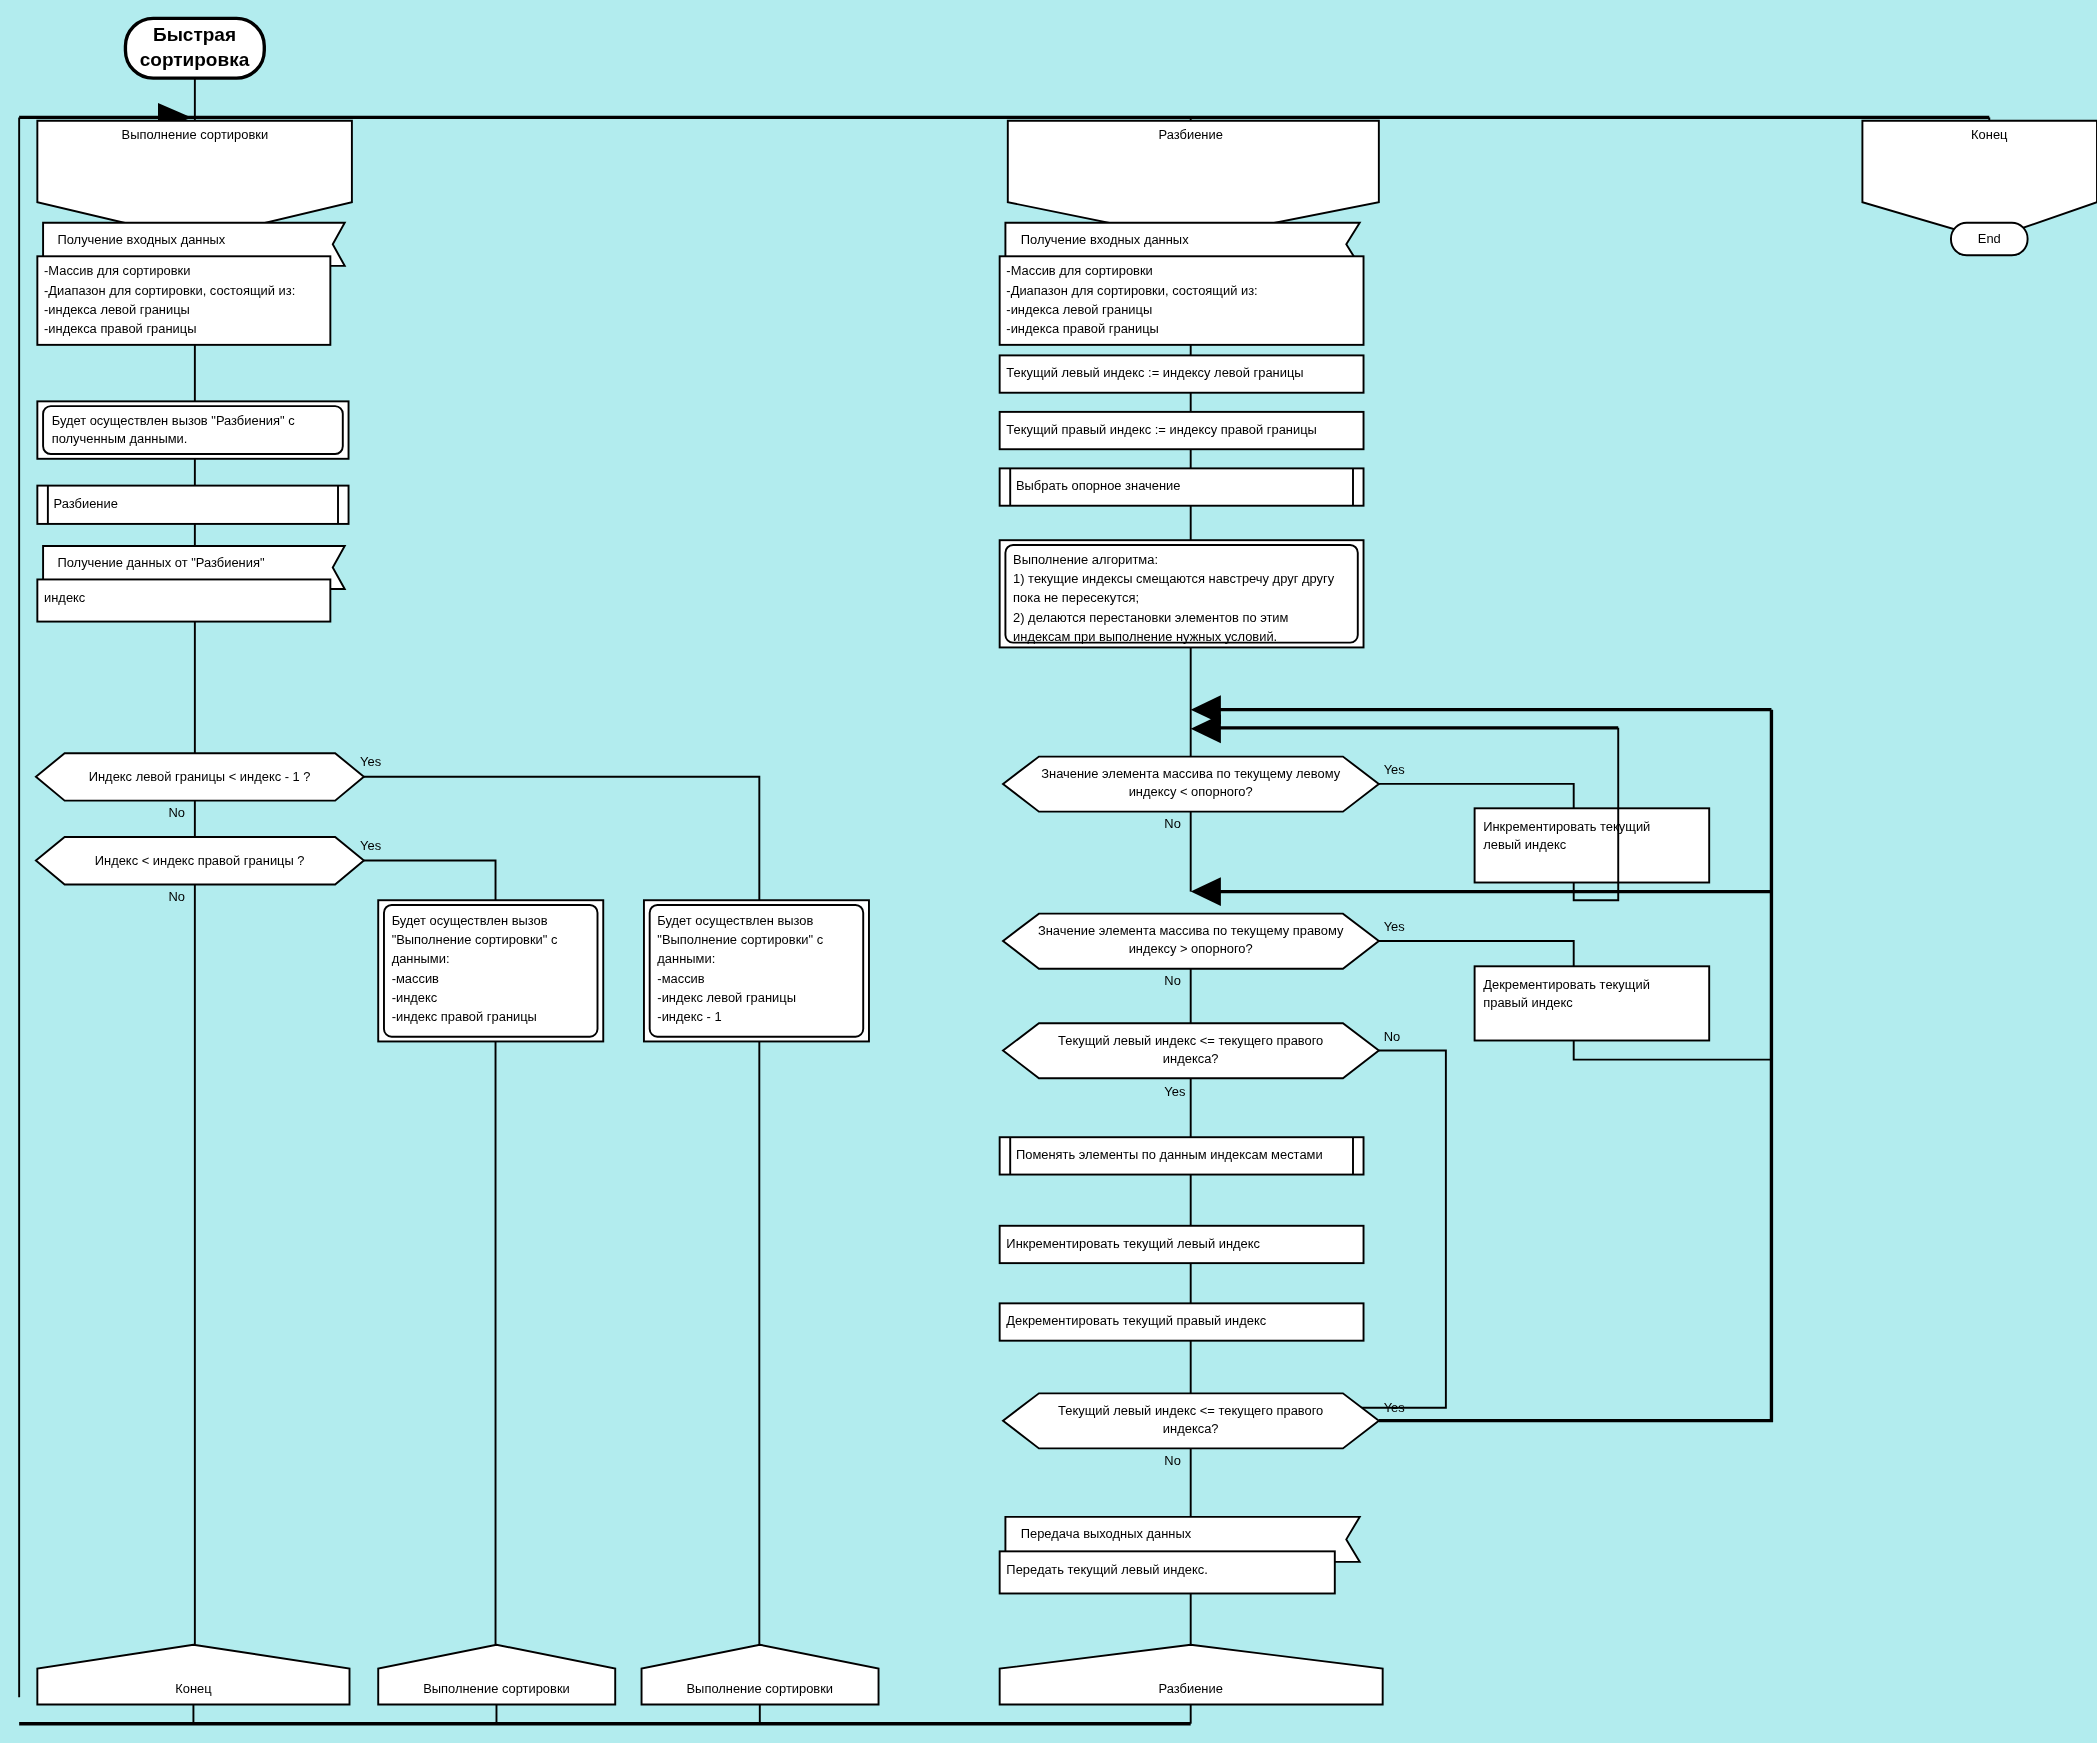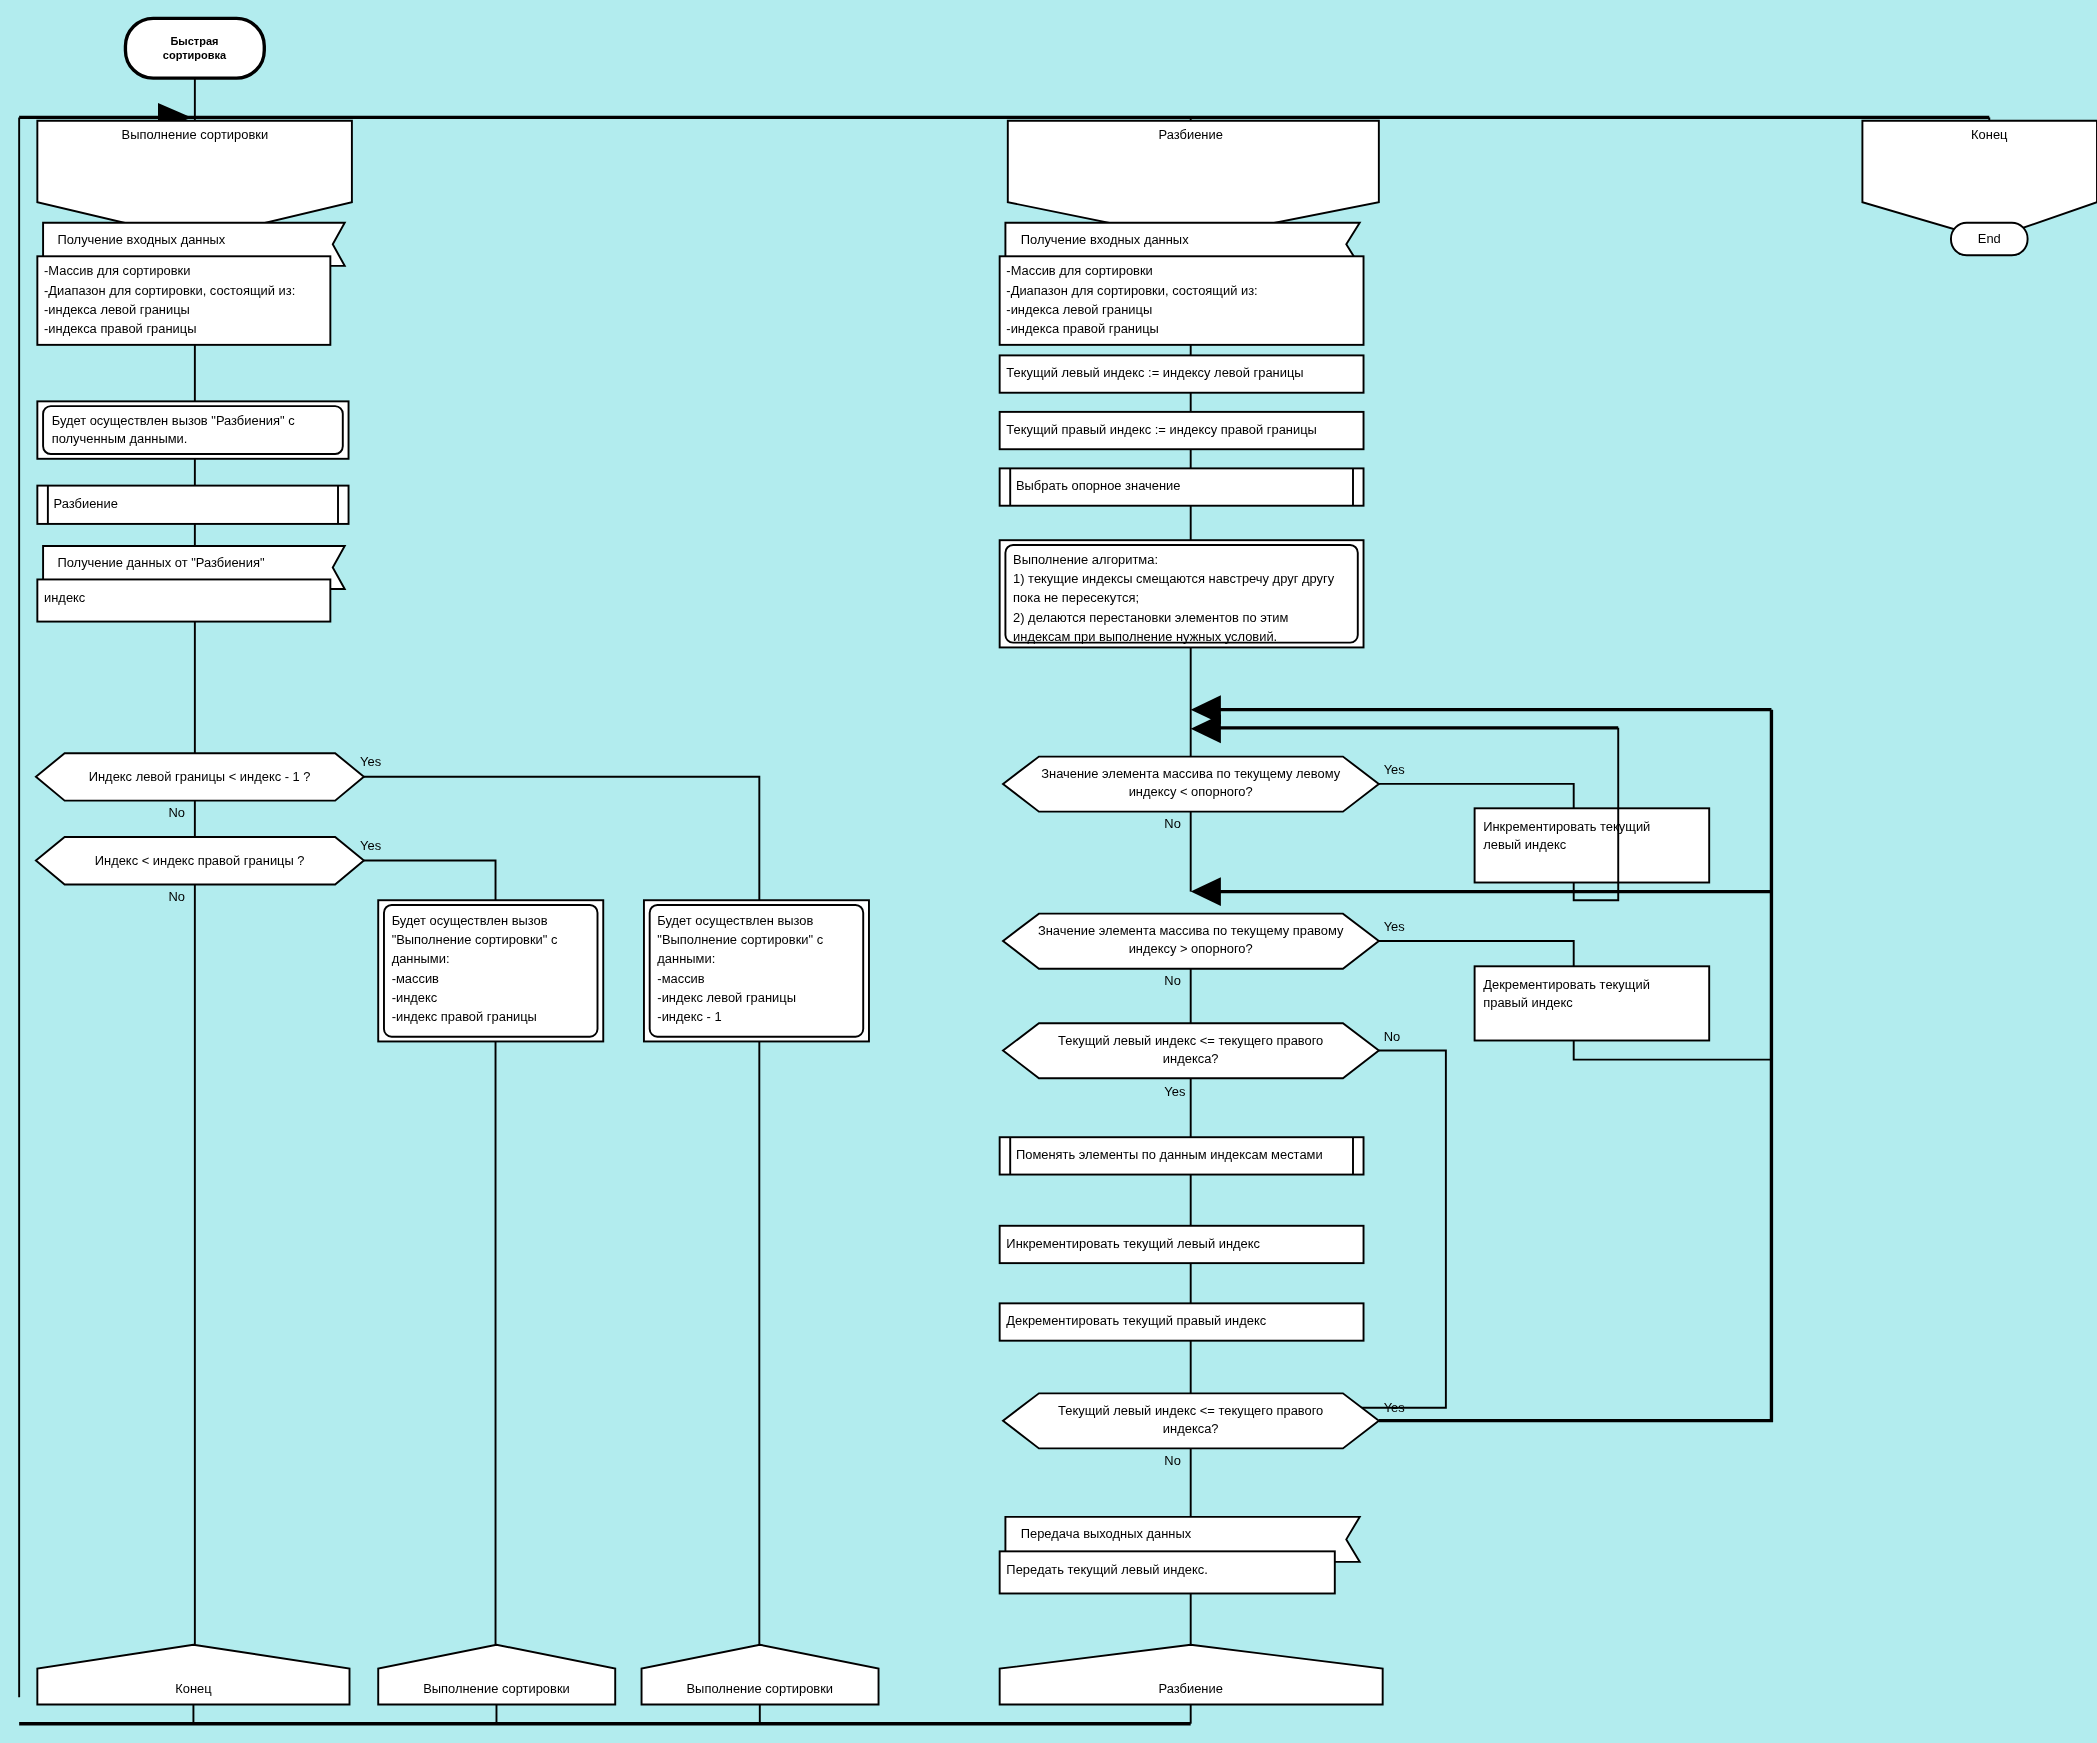--- a/index.html
+++ b/index.html
@@ -254,19 +254,19 @@
   <text class="tl t" x="2102" y="3288">Передать текущий левый индекс.</text>
 
   <line x1="2487" y1="3328" x2="2487" y2="3435" class="ln"></line>
 
   <polygon points="2088,3485 2088,3560 2888,3560 2888,3485 2487,3435" class="shp"></polygon>
   <text class="tc t" x="2487" y="3535">Разбиение</text>
   <line x1="2487" y1="3560" x2="2487" y2="3600" class="ln"></line>
 
 </svg>
 
-<div style="position:absolute;left:125px;top:18px;width:139px;height:60px;display:flex;flex-direction:column;align-items:center;justify-content:center;font-weight:bold;font-size:11px;line-height:1.3;pointer-events:none;">
+<div style="position:absolute;left:125px;top:18px;width:139px;height:60px;display:flex;flex-direction:column;align-items:center;justify-content:center;font-weight:bold;font-size:19px;line-height:1.3;pointer-events:none;">
   <span style="text-align:center;white-space:pre-line;">Быстрая
 сортировка</span>
 </div>
 
 </div>
 
 
 </body></html>

